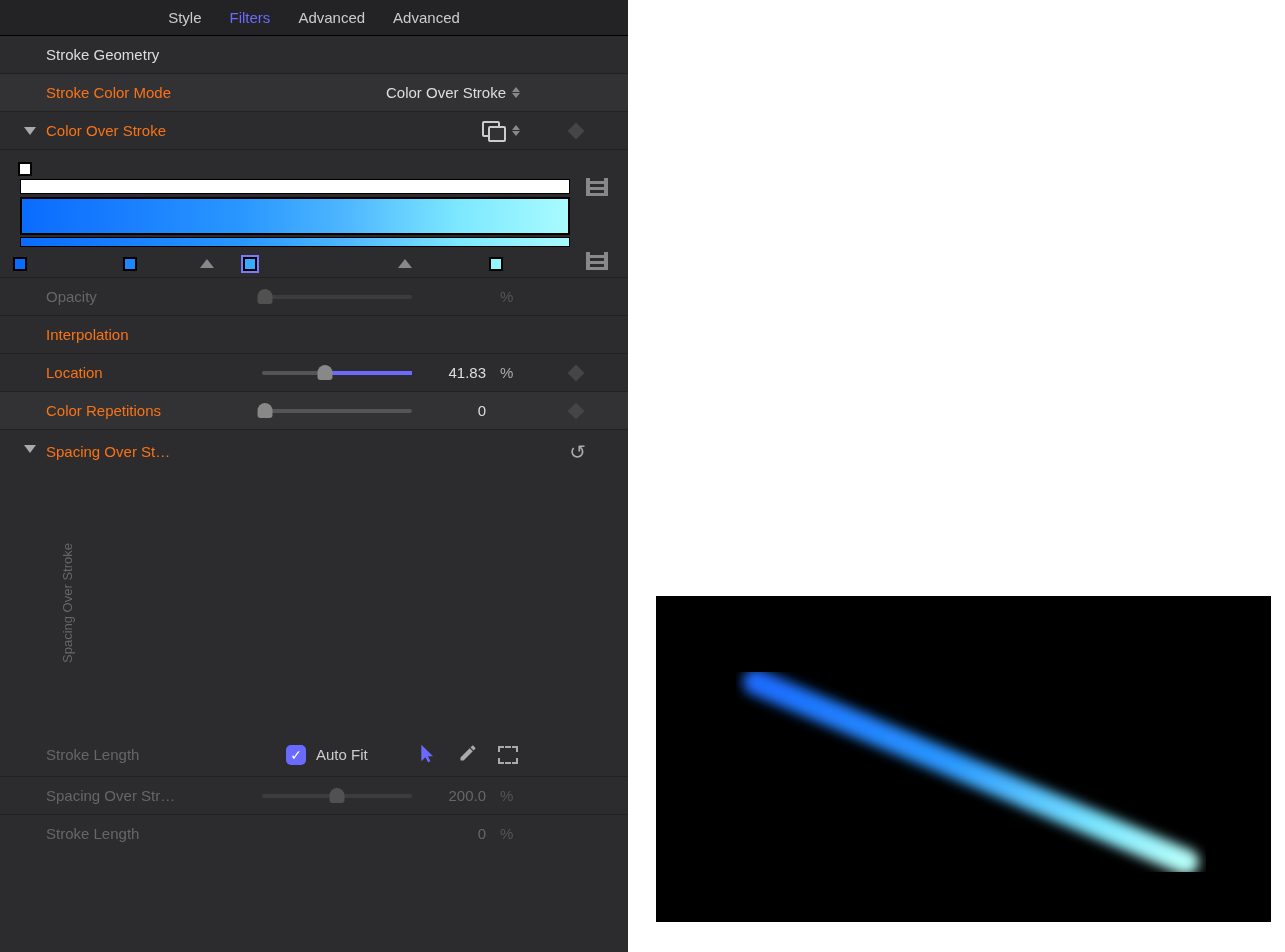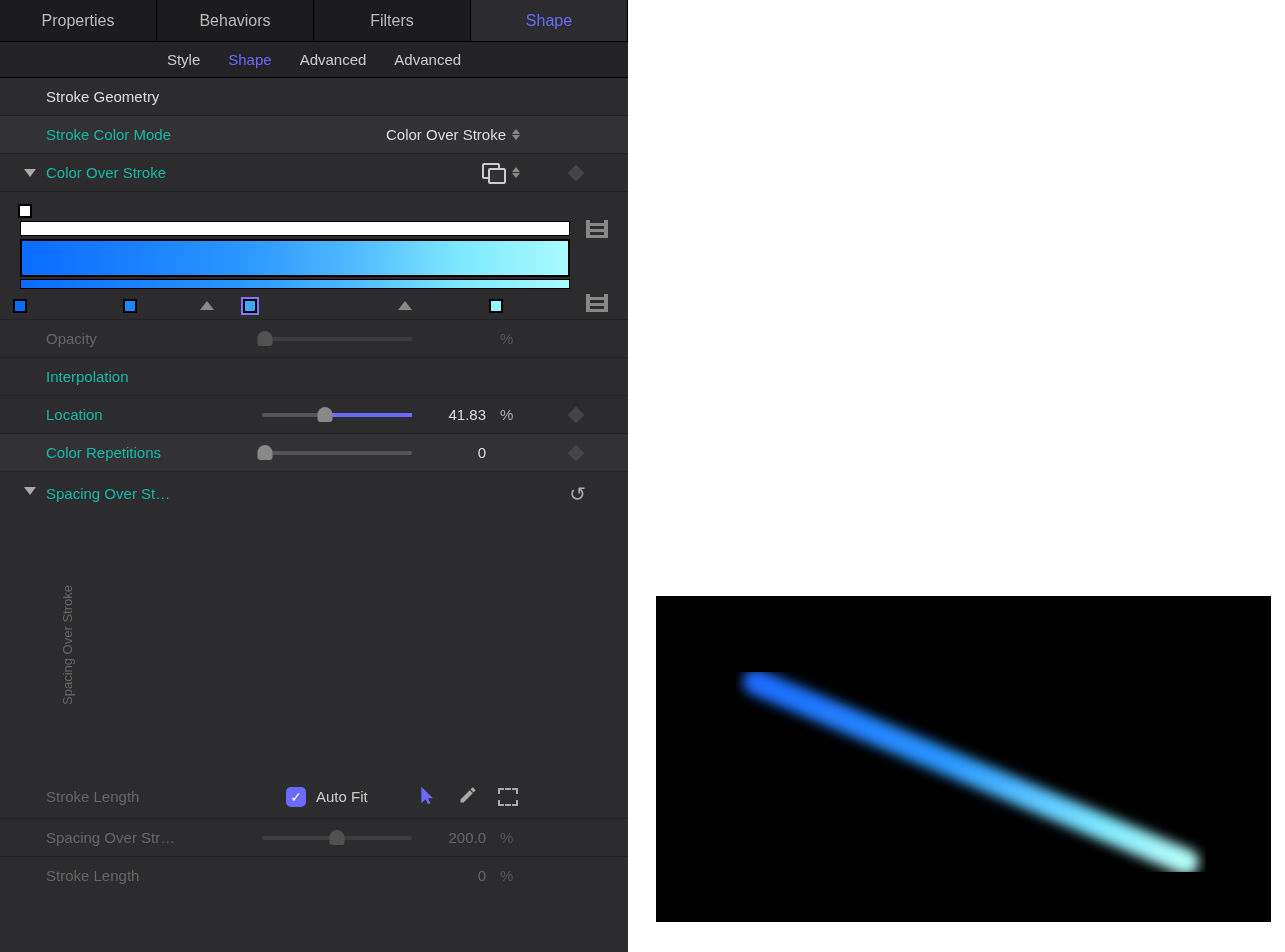--- a/index.html
+++ b/index.html
@@ -73,21 +73,21 @@
 .row {
   display: flex;
   align-items: center;
   height: 38px;
   padding: 0 18px 0 46px;
   background: #323234;
   border-top: 1px solid #222;
   position: relative;
 }
 .row.darker { background: #2c2c2e; }
-.row .label { flex: 0 0 190px; color: #14b8a6; }
+.row .label { flex: 0 0 190px; color: #f97316; }
 .row .label.dim { color: #666; }
 .row .value-area { flex: 1; display: flex; align-items: center; justify-content: flex-end; gap: 8px; padding-right: 90px; }
 .row .unit { color: #aaa; width: 20px; text-align: left; }
 .row .unit.dim { color: #555; }
 .disclosure {
   position: absolute;
   left: 24px;
   width: 0; height: 0;
   cursor: pointer;
 }
@@ -331,30 +331,24 @@
   left: 80px; top: 76px;
   width: 470px;
   height: 200px;
 }
 </style>
 </head>
 <body>
 
 <div class="left-panel">
 
-  <div class="tabs-main">
-    <div class="tab">Properties</div>
-    <div class="tab">Behaviors</div>
-    <div class="tab">Filters</div>
-    <div class="tab active">Shape</div>
-  </div>
 
   <div class="subtabs">
     <div class="stab">Style</div>
-    <div class="stab active">Shape</div>
+    <div class="stab active">Filters</div>
     <div class="stab">Advanced</div>
     <div class="stab">Advanced</div>
   </div>
 
   <div class="panel-body">
     <div class="scrollbar"></div>
     <div class="scroll-area">
 
       <div class="section-header">Stroke Geometry</div>
 

